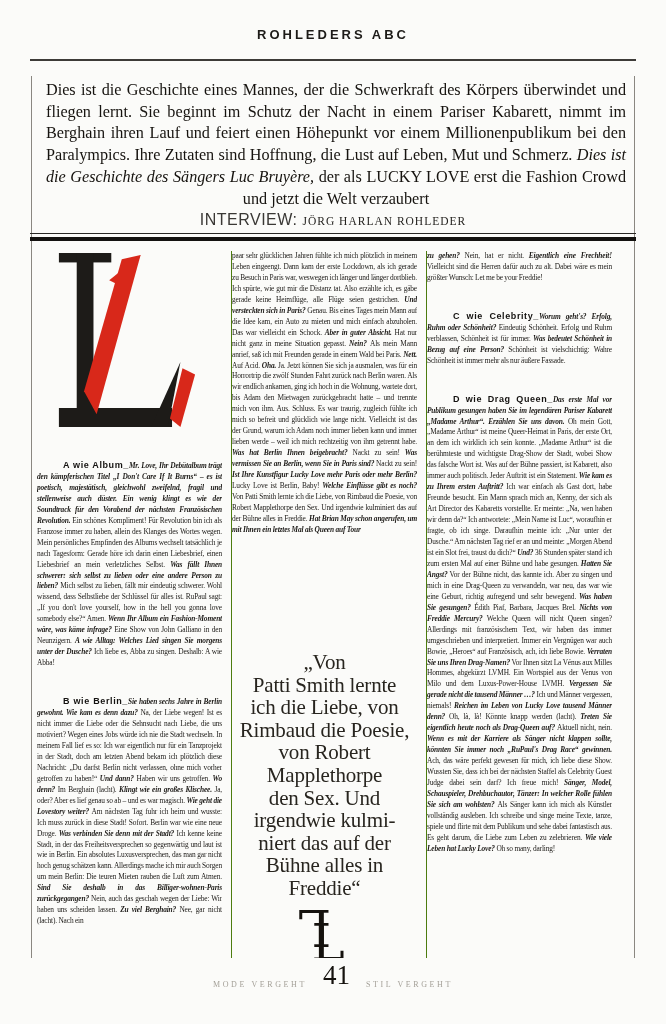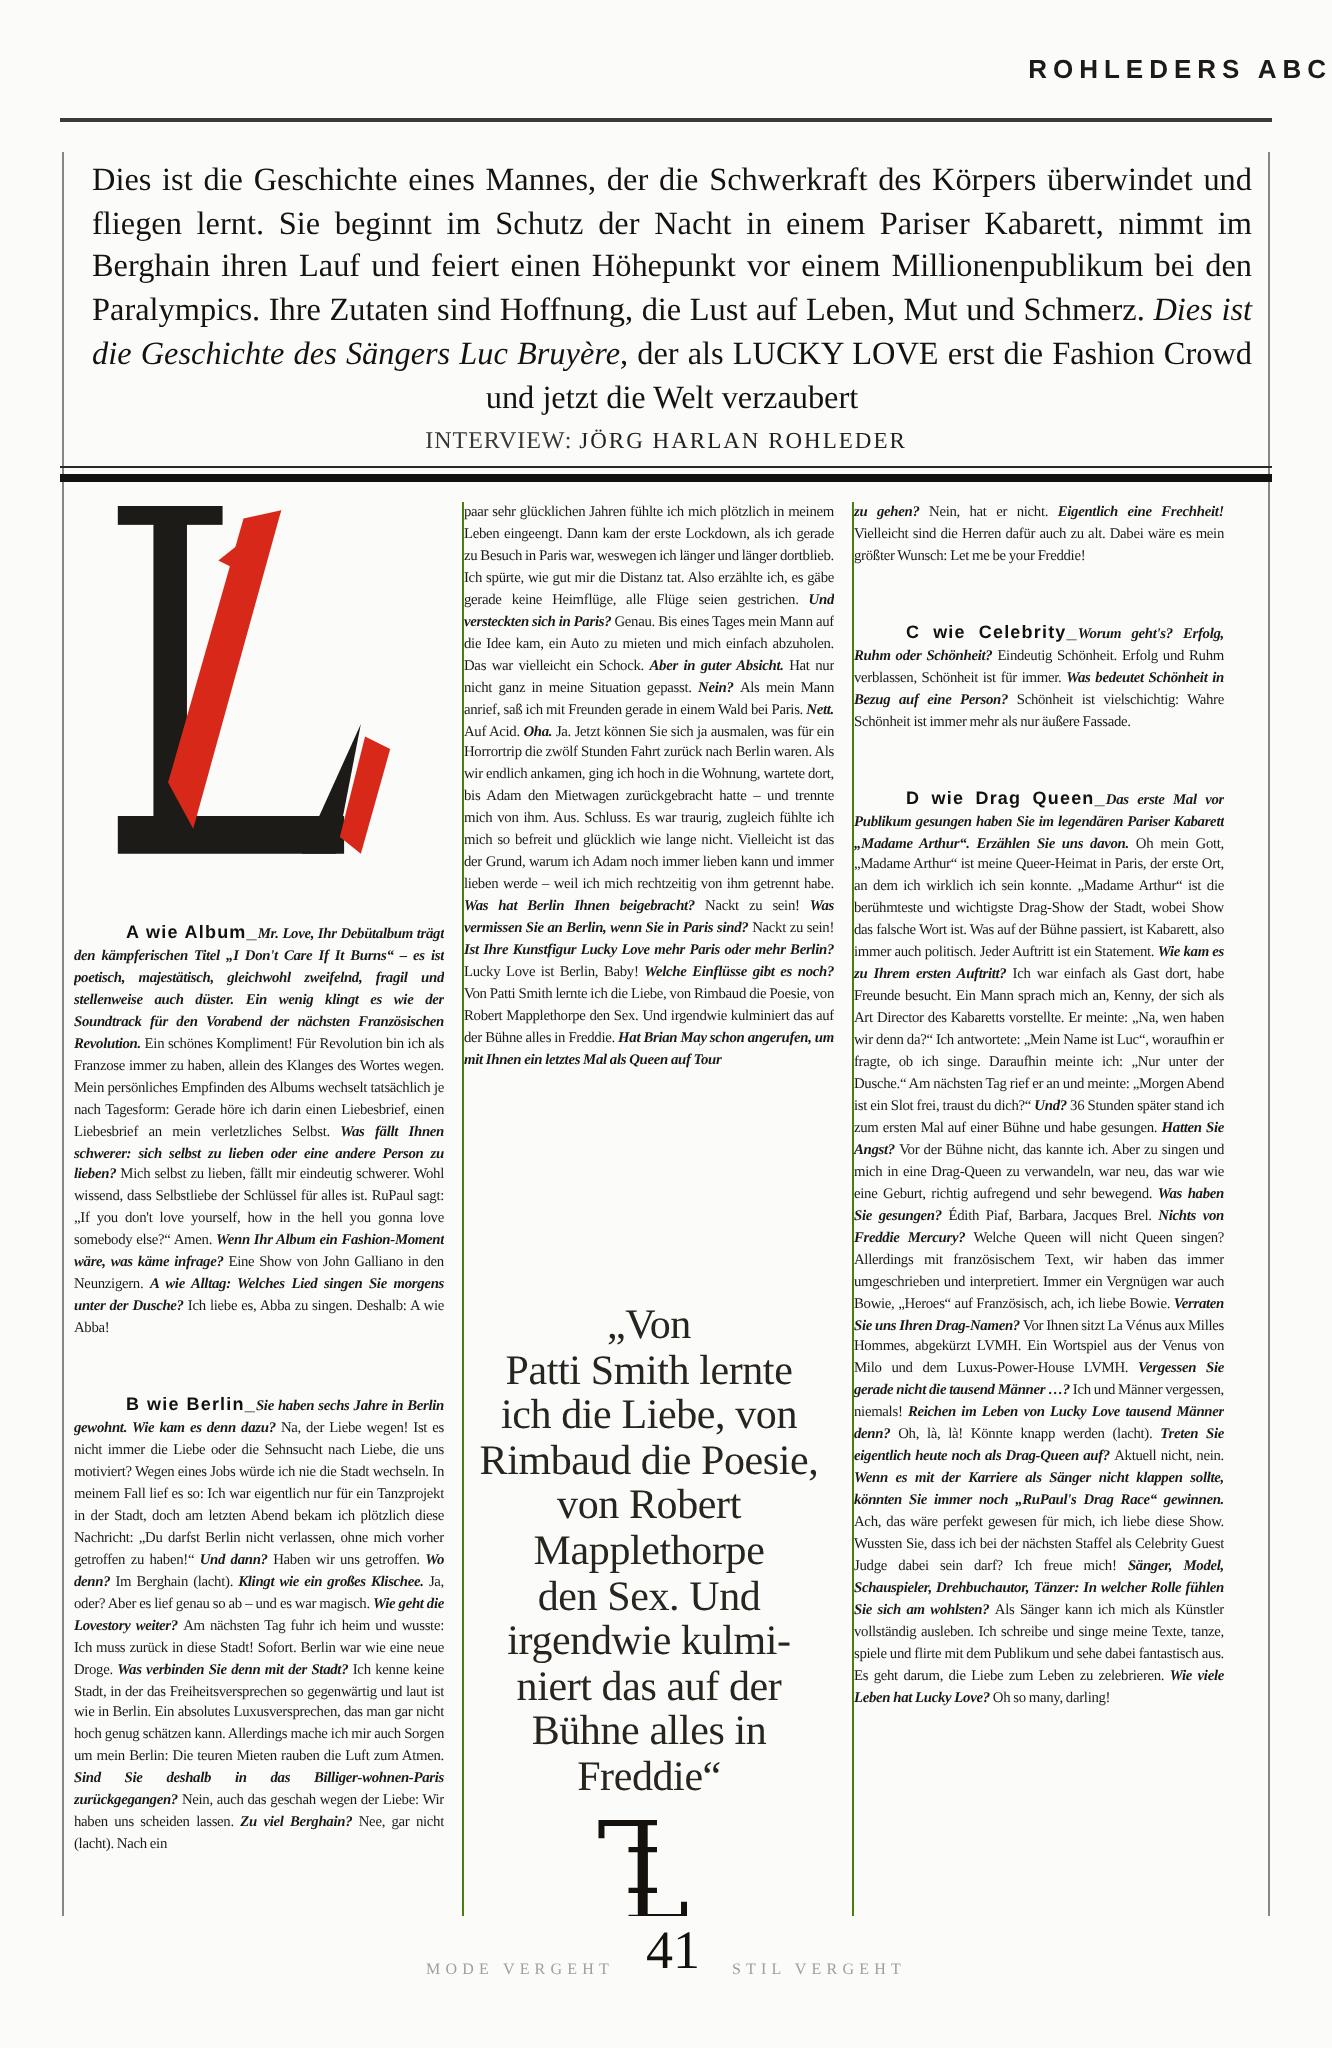--- a/index.html
+++ b/index.html
@@ -1,31 +1,31 @@
 <!DOCTYPE html>
 <html lang="de"><head>
 <meta charset="utf-8">
 <style>
   html,body{margin:0;padding:0;background:#e9e7e2;}
   #page{position:relative;width:666px;height:1024px;background:#fbfbf9;margin:0 auto;overflow:hidden;
         font-family:"Liberation Serif",serif;color:#1c1a17;}
   
-  #kicker{position:absolute;top:27px;left:0;width:100%;text-align:right;
+  #kicker{position:absolute;top:27px;left:0;width:100%;text-align:center;
           font-family:"Liberation Sans",sans-serif;font-weight:bold;font-size:13px;
           letter-spacing:3px;color:#1d1b18;}
   #rule-top{position:absolute;top:59px;left:30px;width:606px;height:2px;background:#3d3b38;}
   #frame-left{position:absolute;top:76px;left:31px;width:1px;height:882px;background:#8a8781;}
   #frame-right{position:absolute;top:76px;left:634px;width:1px;height:882px;background:#8a8781;}
   
   #intro{position:absolute;top:80px;left:46px;width:580px;
          font-size:16.2px;line-height:21.7px;text-align:justify;text-align-last:center;
          color:#16130f;}
   #intro .qi{font-style:italic;font-weight:normal;}
   #credit{position:absolute;top:211px;left:0;width:100%;text-align:center;color:#24221f;}
-  #credit .clabel{font-family:Liberation Serif, serif;font-size:12px;letter-spacing:.5px;color:#3a3835;}
+  #credit .clabel{font-family:Liberation Sans, sans-serif;font-size:16px;letter-spacing:.5px;color:#3a3835;}
   #credit .cname{font-family:"Liberation Serif",serif;font-size:11.5px;letter-spacing:1px;}
   #rule-mid{position:absolute;top:233px;left:30px;width:606px;height:0;border-top:1px solid #2a2825;}
   #rule-mid-thick{position:absolute;top:237px;left:30px;width:606px;height:4px;background:#141210;}
   
   #cols{position:absolute;top:251px;left:37px;width:592px;height:707px;display:flex;overflow:hidden;}
   .col{width:185px;flex:0 0 185px;}
   .col + .col{border-left:1px solid #4d7c0f;margin-left:9px;padding-left:0;}
   .col-flow{overflow:hidden;}
   .bp{margin:0;font-size:7.4px;line-height:10.95px;letter-spacing:-0.15px;word-spacing:-0.2px;
       text-align:justify;hyphens:auto;-webkit-hyphens:auto;color:#1c1a17;}

